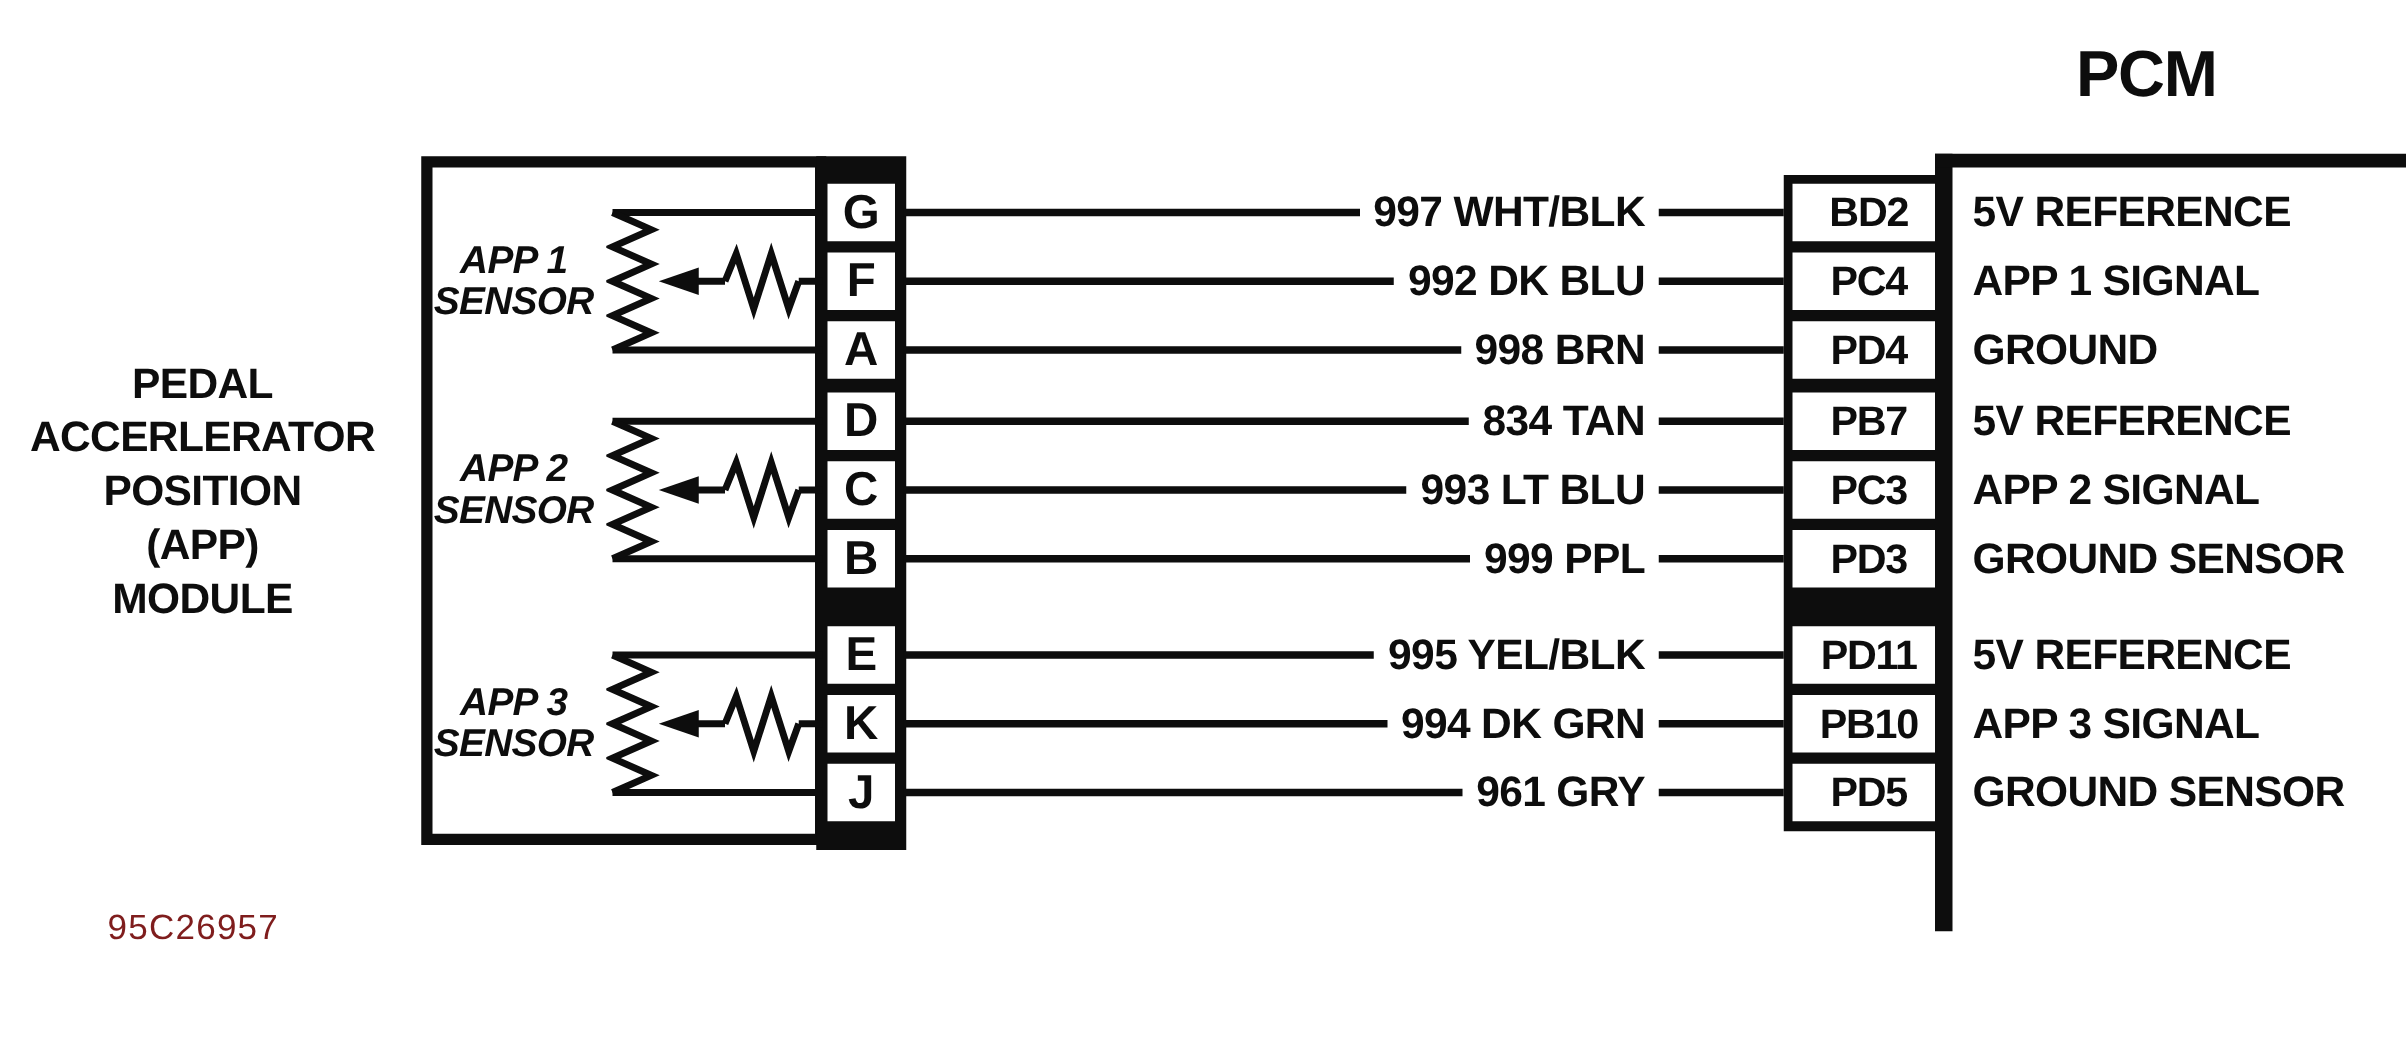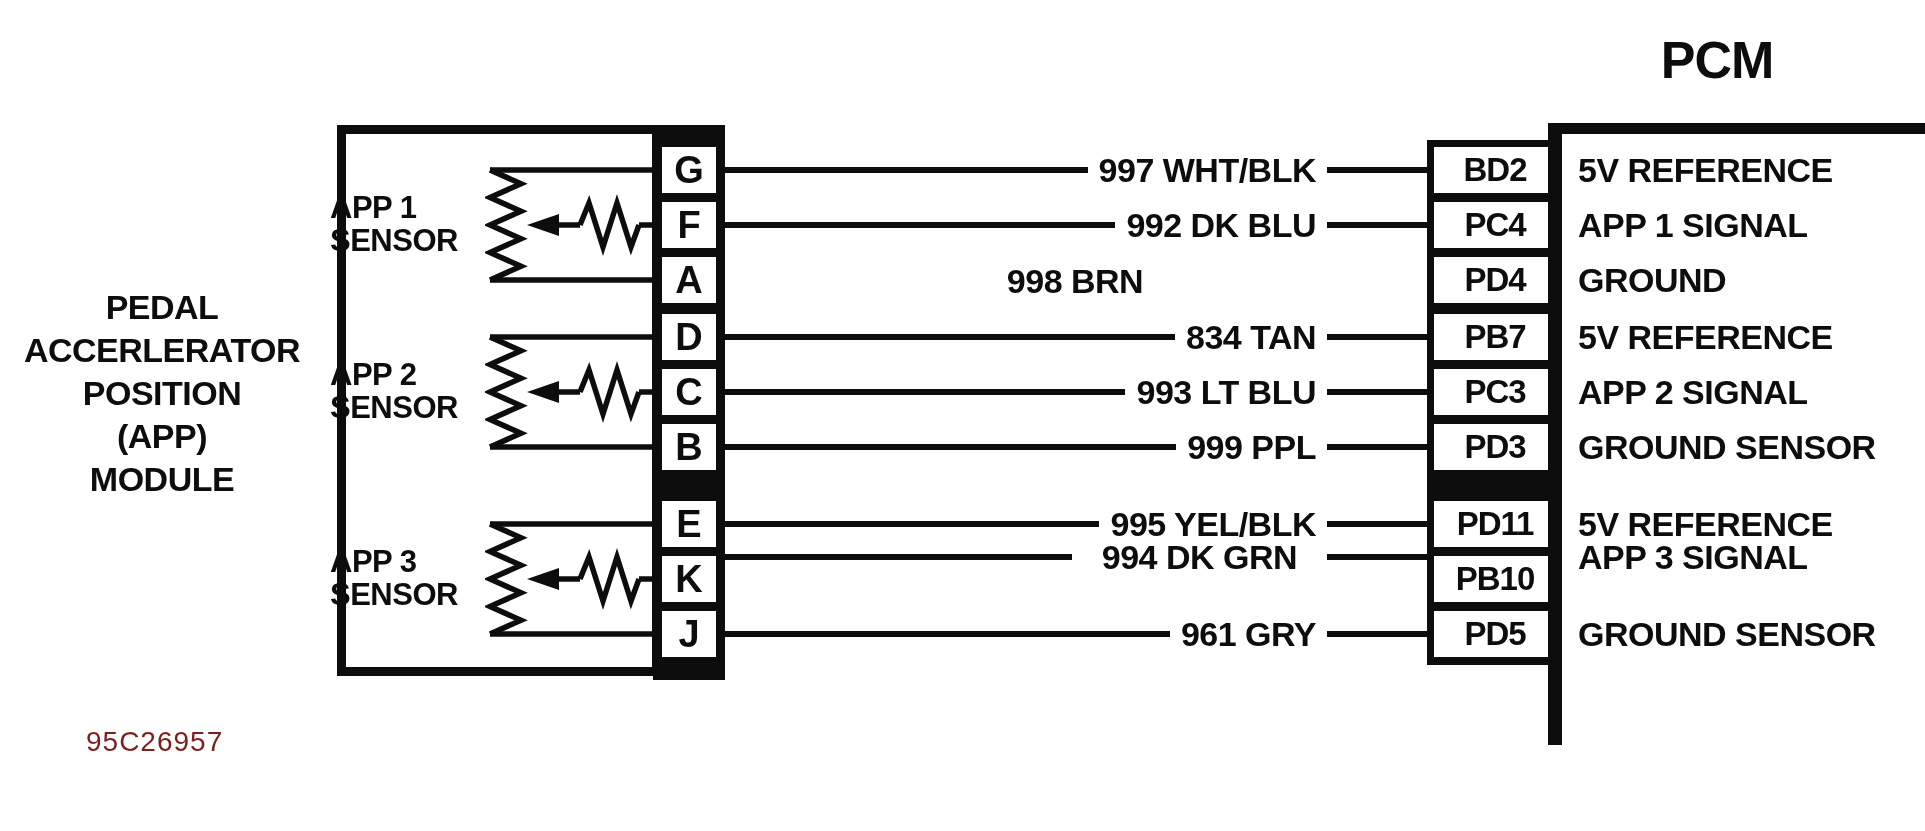--- a/index.html
+++ b/index.html
@@ -37,36 +37,36 @@
 
   
   .pinbox { background: #ffffff; font-weight: 700; text-align: center; height: 46px; line-height: 46px; white-space: nowrap; }
   .pinbox-m { left: 662px;  width: 54px;  font-size: 38px; }
   .pinbox-p { left: 1434px; width: 122px; font-size: 33px; letter-spacing: -1px; }
   .bt1 { top: 147px; } .bt2 { top: 202px; } .bt3 { top: 257px; }
   .bt4 { top: 314px; } .bt5 { top: 369px; } .bt6 { top: 424px; }
   .bt7 { top: 501px; } .bt8 { top: 556px; } .bt9 { top: 611px; }
 
   
-  .rt1 { top: 152px; } .rt2 { top: 207px; } .rt3 { top: 262px; flex-direction: column; }
+  .rt1 { top: 152px; } .rt2 { top: 207px; } .rt3 { top: 262px; }
   .rt4 { top: 319px; } .rt5 { top: 374px; } .rt6 { top: 429px; }
-  .rt7 { top: 506px; } .rt8 { top: 539px; gap: 19px; } .rt9 { top: 616px; }
+  .rt7 { top: 506px; } .rt8 { top: 561px; } .rt9 { top: 616px; }
   .wire { left: 723px; width: 704px; height: 36px; display: flex; align-items: center; }
   .wire .seg  { height: 6px; background: #0d0d0d; flex: 1 1 auto; }
   .wire .segr { flex: 0 0 100px; }
   .wire .wlabel { flex: 0 0 auto; padding: 0 11px; font-size: 34px; font-weight: 700; letter-spacing: -0.5px; white-space: nowrap; }
 
   
   .pcm-vline { left: 1548px; top: 123px; width: 14px; height: 622px; background: #0d0d0d; }
   .pcm-hline { left: 1548px; top: 123px; width: 377px; height: 11px; background: #0d0d0d; }
   .pcm-title { left: 1562px; top: 30px; width: 310px; text-align: center; font-size: 52px; font-weight: 700; letter-spacing: -1px; }
   .signal { left: 1578px; height: 36px; line-height: 36px; font-size: 34px; font-weight: 700; letter-spacing: -0.5px; white-space: nowrap; }
 
   
-  .sensor-label { left: 330px; width: 162px; font-weight: 700; font-size: 31px; line-height: 33px; letter-spacing: -0.5px; white-space: nowrap; }
+  .sensor-label { left: 330px; width: 162px; text-align: center; font-weight: 700; font-size: 31px; line-height: 33px; letter-spacing: -0.5px; white-space: nowrap; font-style: italic; }
   .sl1 { top: 191px; } .sl2 { top: 358px; } .sl3 { top: 545px; }
   .sensor-svg { left: 485px; width: 173px; height: 152px; }
   .ss1 { top: 150px; } .ss2 { top: 317px; } .ss3 { top: 504px; }
   .sensor-svg line, .sensor-svg polyline { stroke: #0d0d0d; stroke-width: 5.5; fill: none; }
   .sensor-svg polygon { fill: #0d0d0d; stroke: none; }
 </style>
 </head>
 <body>
 
 <div class="diagram">

